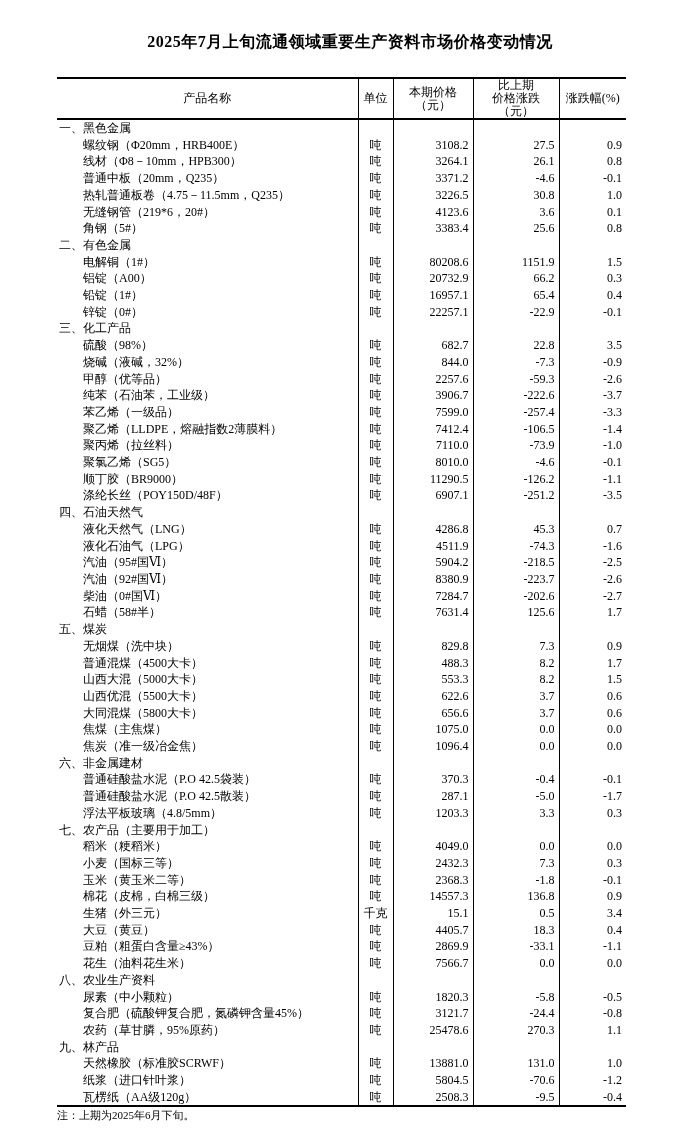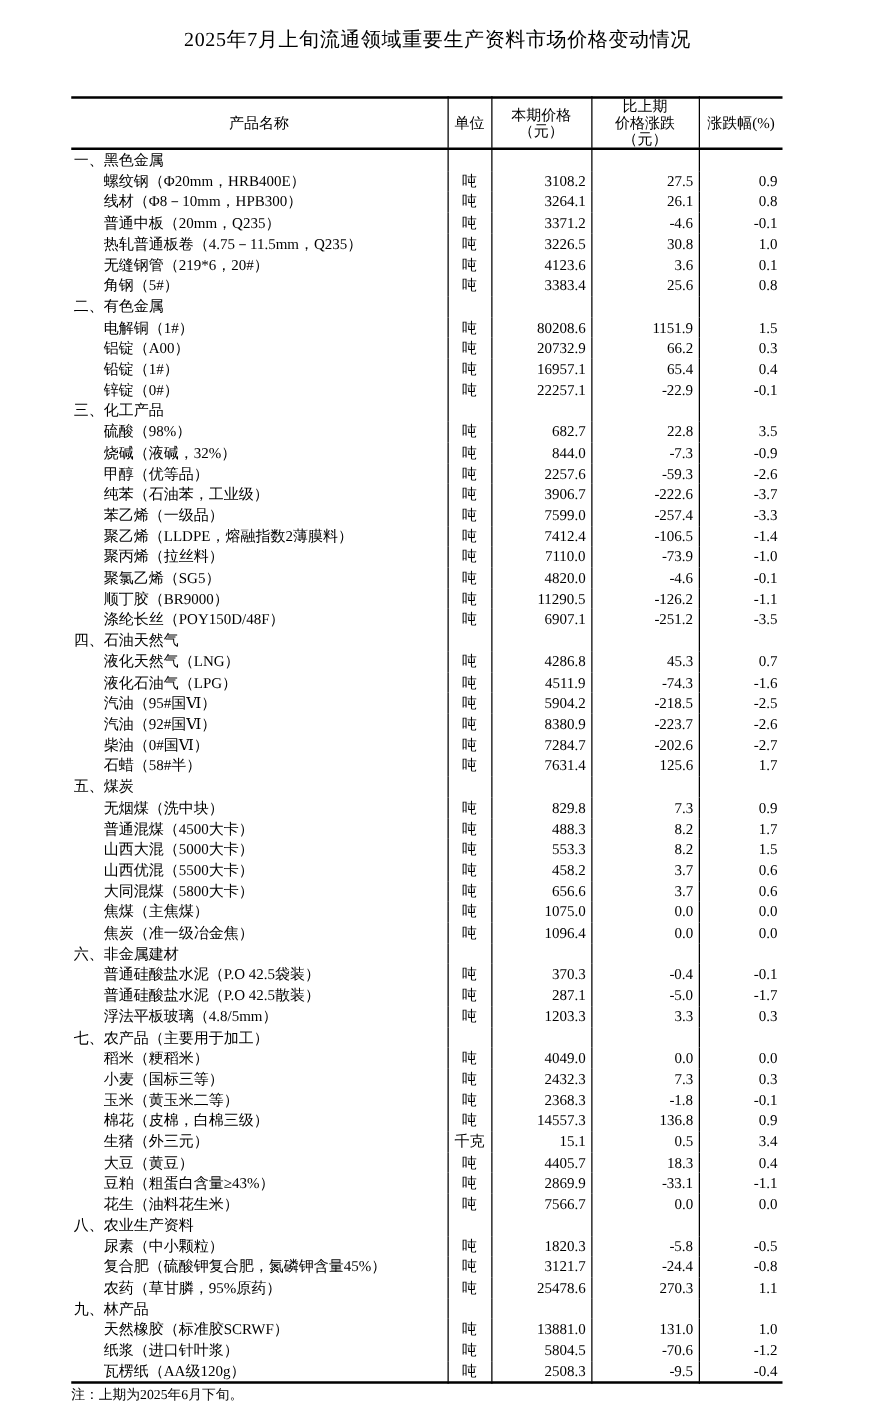--- a/index.html
+++ b/index.html
@@ -3,22 +3,22 @@
 <meta charset="utf-8">
 <style>
   * { margin:0; padding:0; box-sizing:border-box; }
   html,body { background:#ffffff; }
   body {
     width:700px; height:1142px; position:relative;
     font-family:"Liberation Serif","DejaVu Serif",serif;
     color:#000;
   }
   .page-title {
-    position:absolute; top:22px; left:0; width:100%;
-    text-align:center; font-weight:normal; font-size:16px;
+    position:absolute; top:32px; left:0; width:100%;
+    text-align:center; font-weight:bold; font-size:16px;
     letter-spacing:0.5px;
   }
   .table-wrap { position:absolute; top:77px; left:57px; width:569px; }
   table.price-table {
     width:569px; table-layout:fixed; border-collapse:collapse;
     border-top:2px solid #000; border-bottom:2px solid #000;
     font-size:12px;
   }
   .price-table thead tr { border-bottom:2px solid #000; }
   .price-table th {
@@ -203,21 +203,21 @@
         <tr>
           <td class="c-name">聚丙烯（拉丝料）</td>
           <td class="c-unit">吨</td>
           <td class="c-price">7110.0</td>
           <td class="c-change">-73.9</td>
           <td class="c-pct">-1.0</td>
         </tr>
         <tr>
           <td class="c-name">聚氯乙烯（SG5）</td>
           <td class="c-unit">吨</td>
-          <td class="c-price">4820.0</td>
+          <td class="c-price">8010.0</td>
           <td class="c-change">-4.6</td>
           <td class="c-pct">-0.1</td>
         </tr>
         <tr>
           <td class="c-name">顺丁胶（BR9000）</td>
           <td class="c-unit">吨</td>
           <td class="c-price">11290.5</td>
           <td class="c-change">-126.2</td>
           <td class="c-pct">-1.1</td>
         </tr>
@@ -301,21 +301,21 @@
         <tr>
           <td class="c-name">山西大混（5000大卡）</td>
           <td class="c-unit">吨</td>
           <td class="c-price">553.3</td>
           <td class="c-change">8.2</td>
           <td class="c-pct">1.5</td>
         </tr>
         <tr>
           <td class="c-name">山西优混（5500大卡）</td>
           <td class="c-unit">吨</td>
-          <td class="c-price">458.2</td>
+          <td class="c-price">622.6</td>
           <td class="c-change">3.7</td>
           <td class="c-pct">0.6</td>
         </tr>
         <tr>
           <td class="c-name">大同混煤（5800大卡）</td>
           <td class="c-unit">吨</td>
           <td class="c-price">656.6</td>
           <td class="c-change">3.7</td>
           <td class="c-pct">0.6</td>
         </tr>

